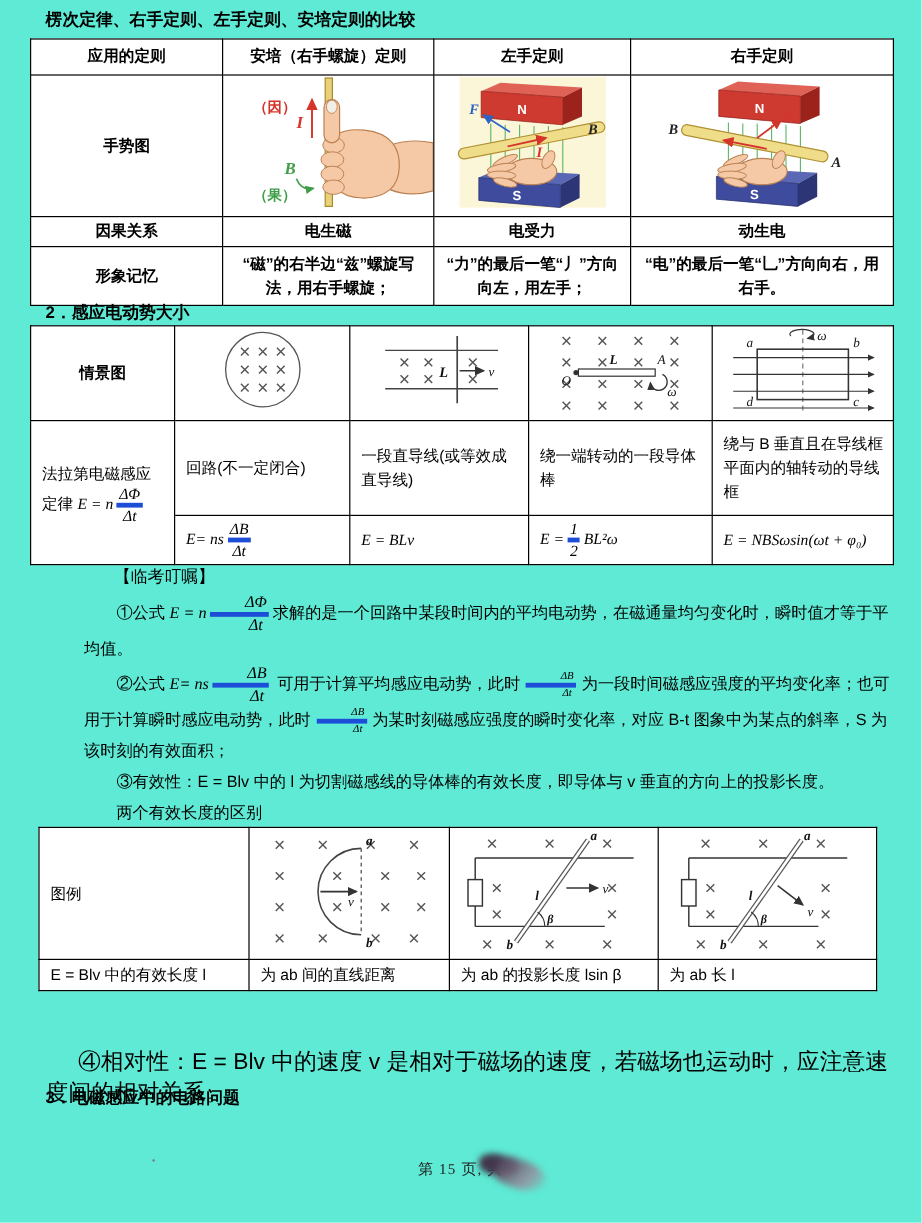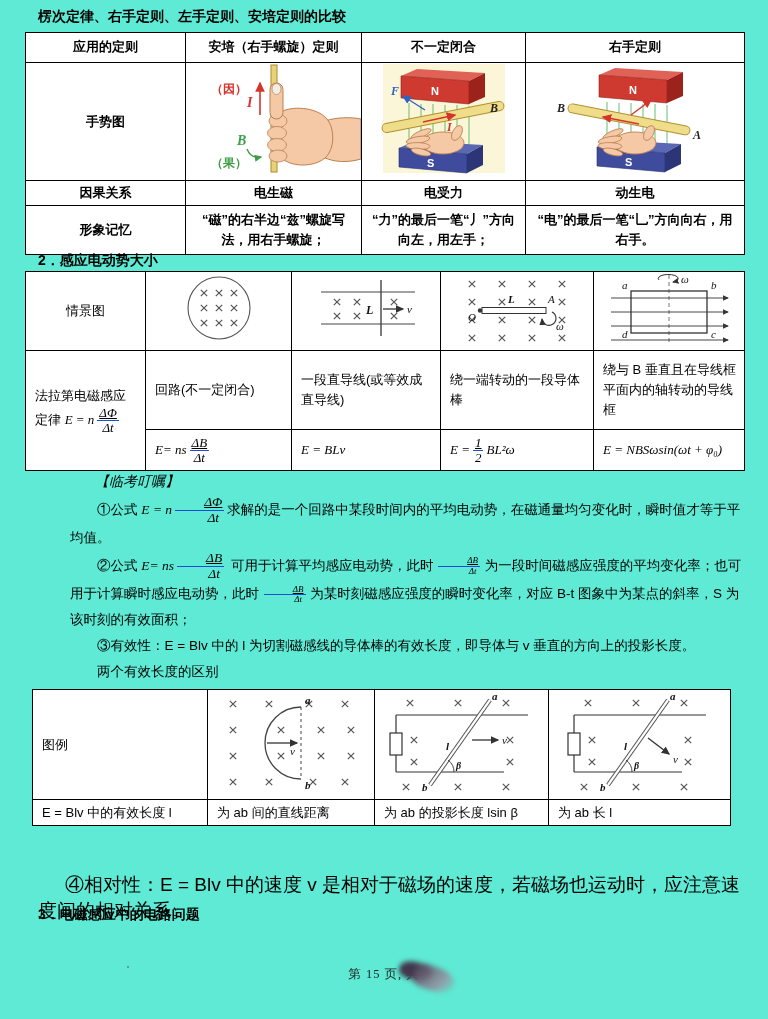--- a/index.html
+++ b/index.html
@@ -11,27 +11,27 @@
   table{border-collapse:collapse;table-layout:fixed;background:#fff;}
   table.tbl{border:1.6px solid #000;}
   .tbl td{border:1px solid #000;text-align:center;vertical-align:middle;
           padding:2px 6px;font-size:13px;line-height:1.55;color:#000;overflow:hidden;}
   .tbl td.img-cell{padding:0;}
   .tbl td.left{text-align:left;padding-left:9px;padding-right:8px;}
   .t1 td{font-weight:600;}
   .math{font-family:"Liberation Serif",serif;font-style:italic;}
   .fr{display:inline-block;vertical-align:middle;text-align:center;
       font-family:"Liberation Serif",serif;font-style:italic;line-height:1.08;margin:0 3px;}
-  .fr .n{display:block;border-bottom:1px solid #1d4ed8;padding:0 2px;text-decoration:underline;}
+  .fr .n{display:block;border-bottom:4px solid #1d4ed8;padding:0 2px;}
   .fr .d{display:block;padding:0 2px;}
   .fr.sm{font-size:9px;margin:0 1px;}
   .tips{left:38px;top:469px;width:708px;font-size:13.5px;line-height:26px;color:#000;}
   .tips p{margin:0;}
   .tips .ind{text-indent:27px;margin-left:32px;}
-  .tips .head-line{margin-left:57px;font-family:"Liberation Serif",serif;font-size:14px;font-style:italic;}
+  .tips .head-line{margin-left:57px;font-family:"Liberation Serif",serif;font-size:14px;}
   .t4{left:38px;top:872px;width:712px;font-size:19px;text-indent:27px;color:#000;}
   .sec3{left:38px;top:906px;}
   .footer{left:0;top:966px;width:768px;text-align:center;
           font-family:"Liberation Serif",serif;font-size:12.5px;letter-spacing:1px;color:#222;}
   .smudge{left:399px;top:958px;width:60px;height:38px;filter:blur(2.5px);}
   .smudge .b1{position:absolute;left:0;top:4px;width:34px;height:18px;background:#41364b;
               border-radius:50% 62% 55% 48%;transform:rotate(10deg);}
   .smudge .b2{position:absolute;left:14px;top:9px;width:42px;height:24px;opacity:.85;
               background:linear-gradient(115deg,#564b61 10%,#97909f 65%,rgba(255,255,255,0));
               border-radius:40% 70% 80% 40%;transform:rotate(20deg);}
@@ -82,21 +82,21 @@
   <colgroup>
         <col style="width:160px">
         <col style="width:176px">
         <col style="width:164px">
         <col style="width:219px">
       </colgroup>
   <tbody>
         <tr style="height:30px">
     <td>应用的定则</td>
     <td>安培（右手螺旋）定则</td>
-    <td>不一定闭合</td>
+    <td>左手定则</td>
     <td>右手定则</td>
   </tr>
   <tr style="height:115px">
     <td>手势图</td>
     <td class="img-cell">
       <svg width="174" height="111" viewBox="0 0 174 111">
         <rect x="84" y="2" width="6" height="107" fill="#e9d178" stroke="#a98a2f" stroke-width="1"></rect>
         <line x1="73" y1="52" x2="73" y2="20" stroke="#d5342b" stroke-width="1.6" marker-end="url(#ahR)"></line>
         <path d="M138,58 C150,54 164,54 174,56 L174,96 C160,100 148,99 138,95 Z" fill="#f5c9a6" stroke="#bb8051" stroke-width="1"></path>
         <path d="M92,50 C104,42 130,44 140,56 C148,66 148,86 138,95 C126,105 102,104 94,94 C88,86 86,58 92,50 Z" fill="#f5c9a6" stroke="#bb8051" stroke-width="1"></path>
@@ -193,21 +193,21 @@
 <table class="tbl abs" style="left:25px;top:271px;width:719px;">
   <colgroup>
         <col style="width:120px">
         <col style="width:146px">
         <col style="width:149px">
         <col style="width:153px">
         <col style="width:151px">
       </colgroup>
   <tbody>
         <tr style="height:74px">
-    <td style="font-weight:400">情景图</td>
+    <td style="font-weight:700">情景图</td>
     <td class="img-cell">
       <svg width="144" height="72" viewBox="0 0 144 72">
         <circle cx="72" cy="36" r="31" fill="none" stroke="#555" stroke-width="1.1"></circle>
         <use href="#xm" x="57" y="21"></use>
               <use href="#xm" x="72" y="21"></use>
               <use href="#xm" x="87" y="21"></use>
         <use href="#xm" x="57" y="36"></use>
               <use href="#xm" x="72" y="36"></use>
               <use href="#xm" x="87" y="36"></use>
         <use href="#xm" x="57" y="51"></use>

